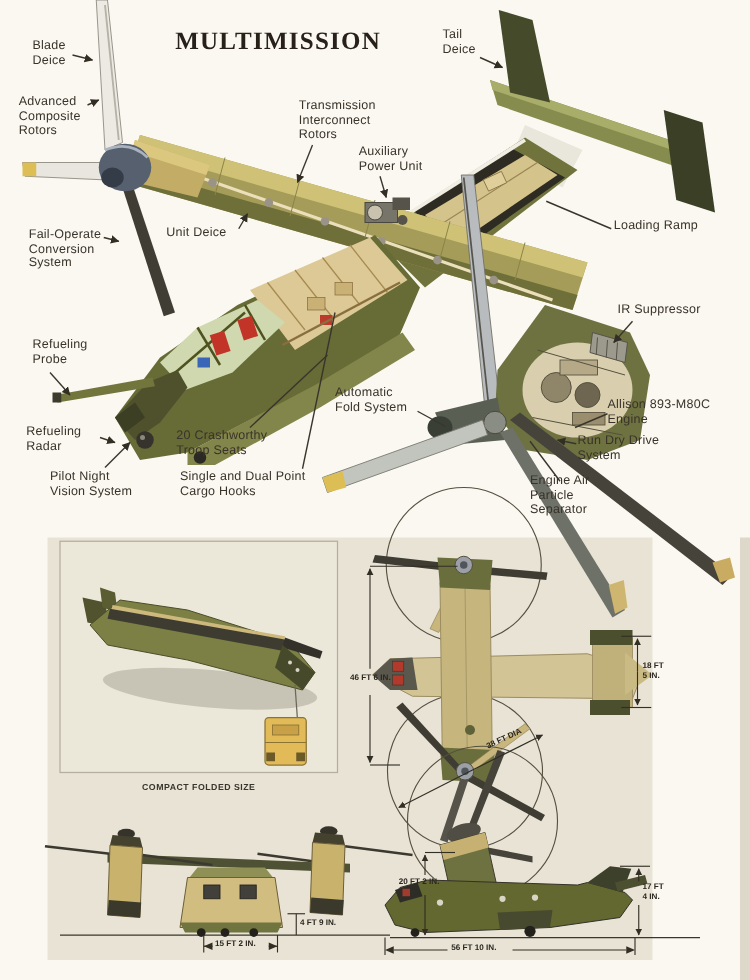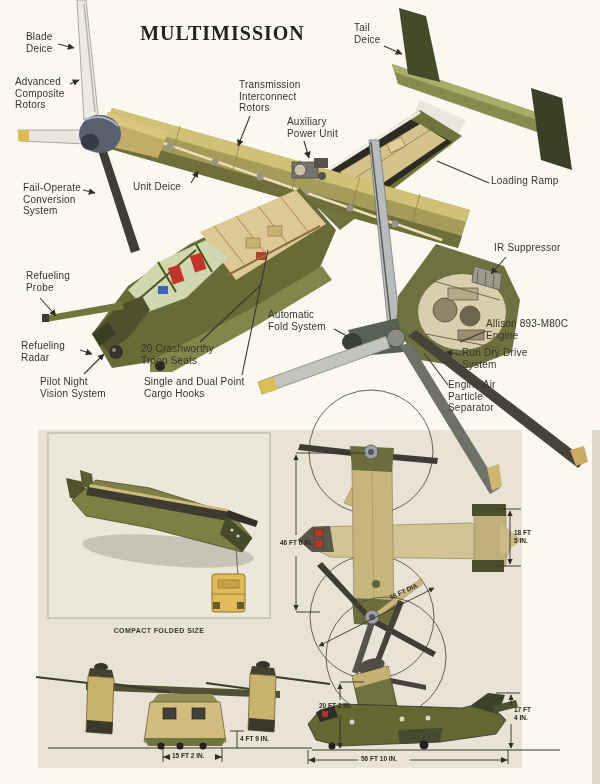--- a/index.html
+++ b/index.html
@@ -358,21 +358,21 @@
 <div class="callout" style="left:141px;top:343px">20 Crashworthy
 Troop Seats</div>
 <div class="callout" style="left:144px;top:376px">Single and Dual Point
 Cargo Hooks</div>
 <div class="callout" style="left:268px;top:309px">Automatic
 Fold System</div>
 <div class="callout" style="left:486px;top:318px">Allison 893-M80C
 Engine</div>
 <div class="callout" style="left:462px;top:347px">Run Dry Drive
 System</div>
-<div class="callout" style="left:448px;top:379px">Engine Air
+<div class="callout" style="left:424px;top:379px">Engine Air
 Particle
 Separator</div>
 
 <div class="caption">COMPACT FOLDED SIZE</div>
 
 <div class="dim" style="left:280px;top:539px">46 FT 6 IN.</div>
 <div class="dim" style="left:514px;top:529px">18 FT
 5 IN.</div>
 <div class="dim rot" style="left:390px;top:594px">38 FT DIA</div>
 <div class="dim" style="left:240px;top:735px">4 FT 9 IN.</div>

